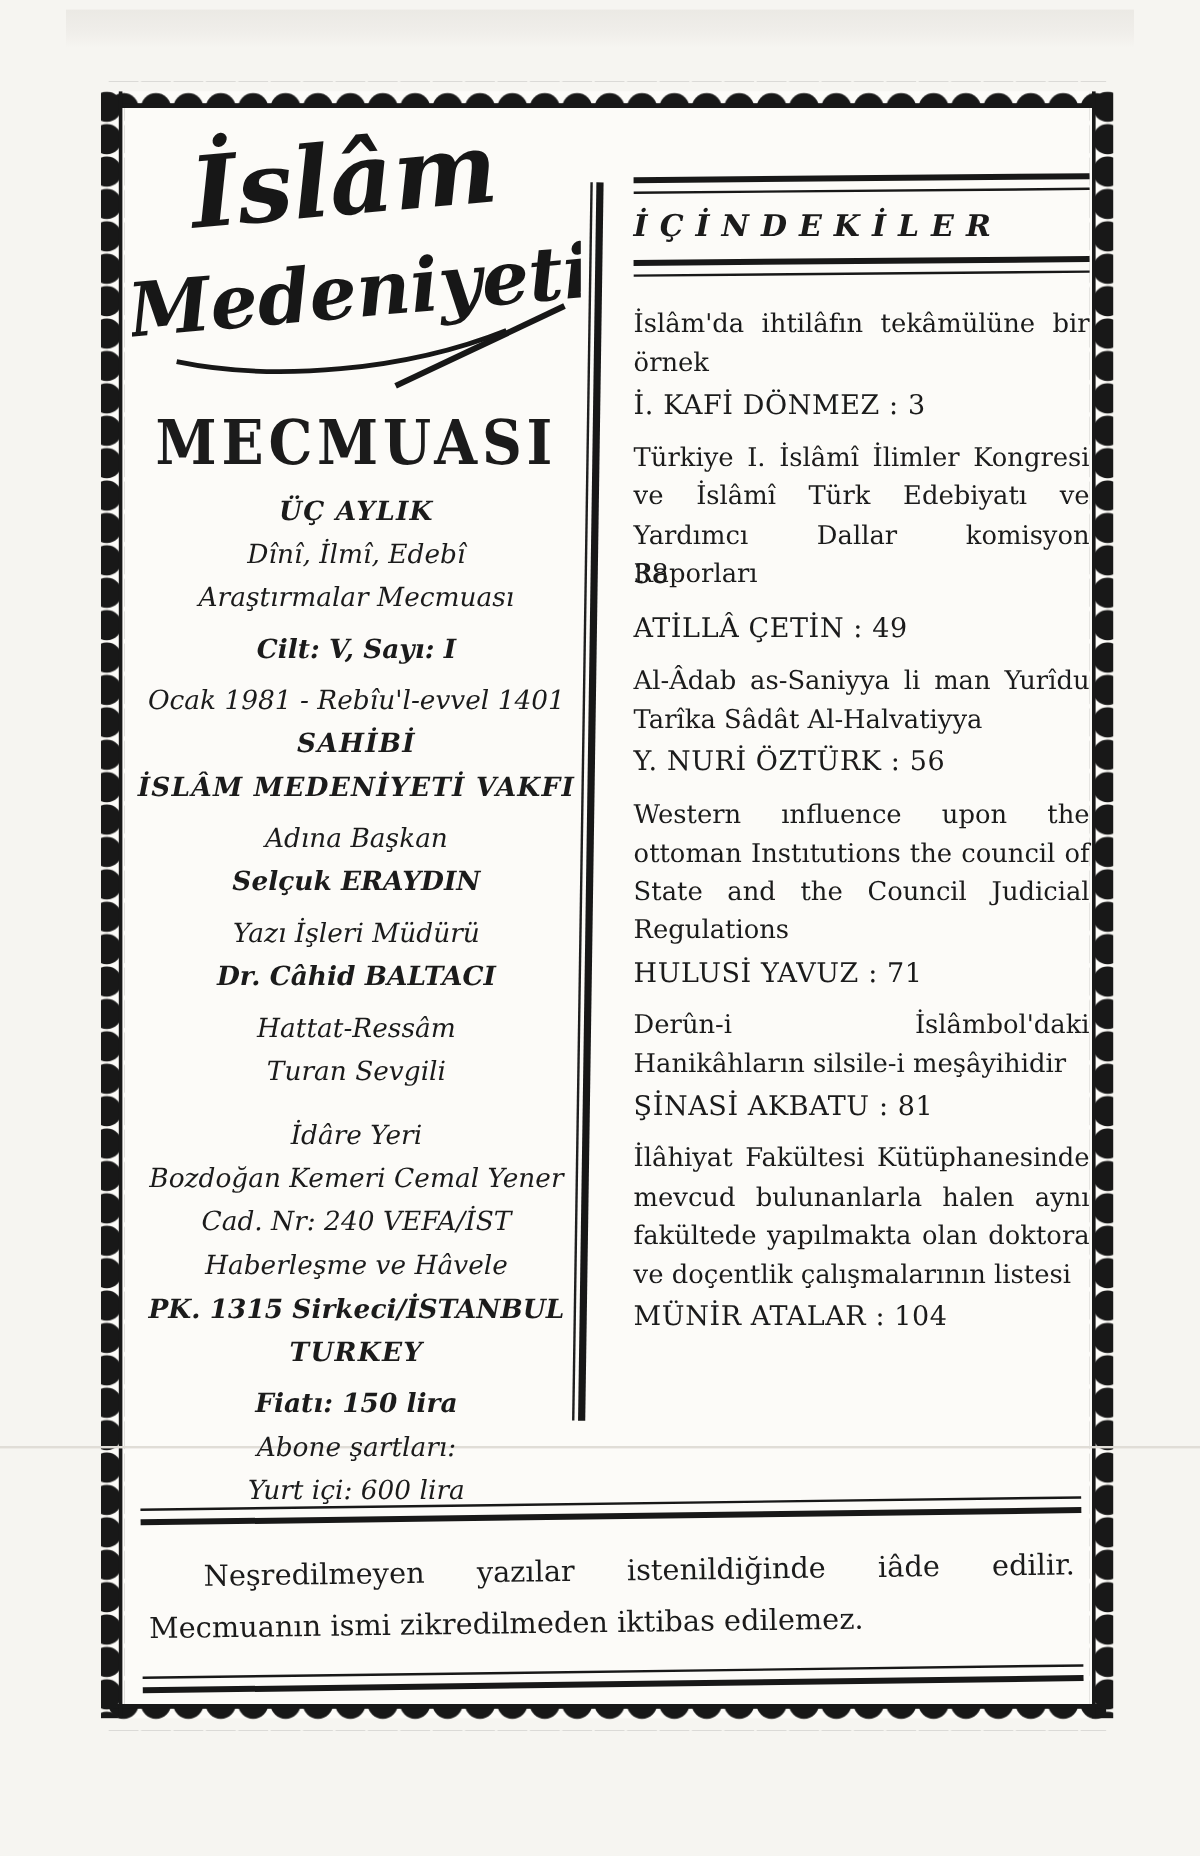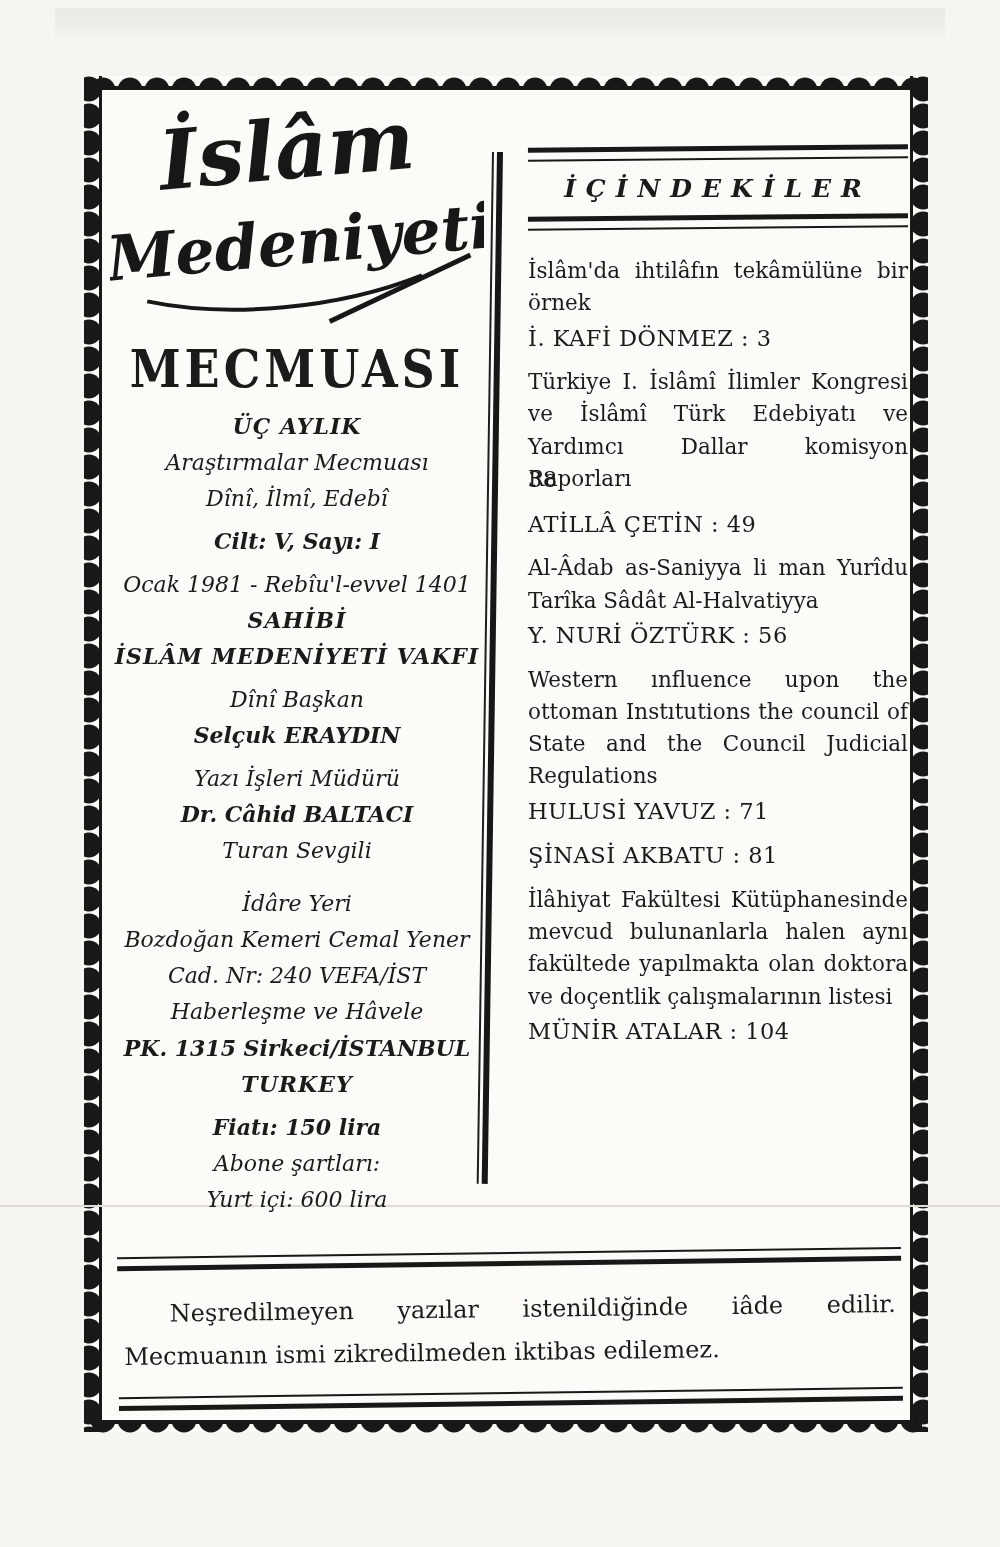--- a/index.html
+++ b/index.html
@@ -57,21 +57,21 @@
   
   .right-col{position:absolute;left:528px;top:146px;width:380px;}
   .rule{
     height:7px;
     border-top:5px solid #181818;
     border-bottom:2px solid #181818;
   }
   .rule-hdr-top{transform:rotate(-0.5deg);}
   .rule-hdr-bot{transform:rotate(-0.5deg);margin-bottom:26px;}
   .icindekiler{
-    margin:14px 0 12px 0;text-align:center;
+    margin:14px 0 12px 0;
     font-size:25px;font-weight:bold;font-style:italic;
     letter-spacing:10px;white-space:nowrap;
   }
   .toc-entry{margin-bottom:12px;}
   .toc-title{
     margin:0;font-size:21.5px;line-height:1.5;text-align:justify;
     text-justify:inter-word;
   }
   .toc-byline{
     margin:2px 4px 0 0;font-size:22.5px;line-height:1.45;
@@ -149,30 +149,31 @@
         <text x="182" y="86" text-anchor="middle" font-family="DejaVu Serif, serif" font-style="italic" font-weight="bold" font-size="82" fill="#171717">İslâm</text>
         <text x="187" y="172" text-anchor="middle" font-family="DejaVu Serif, serif" font-style="italic" font-weight="bold" font-size="62" fill="#171717">Medeniyeti</text>
         <path d="M30,196 C110,220 220,220 306,194" fill="none" stroke="#171717" stroke-width="4"></path>
         <path d="M210,232 L356,178" fill="none" stroke="#171717" stroke-width="5"></path>
       </g>
     </svg>
 
     <h1 class="mecmuasi">MECMUASI</h1>
 
     <p class="m-line m-bold m-caps">ÜÇ AYLIK</p>
+    <p class="m-line">Dînî, İlmî, Edebî</p>
     <p class="m-line">Araştırmalar Mecmuası</p>
-    <p class="m-line">Dînî, İlmî, Edebî</p>
     <p class="m-line m-bold m-gap">Cilt: V, Sayı: I</p>
     <p class="m-line m-gap">Ocak 1981 - Rebîu'l-evvel 1401</p>
     <p class="m-line m-bold m-caps">SAHİBİ</p>
     <p class="m-line m-bold m-caps">İSLÂM MEDENİYETİ VAKFI</p>
-    <p class="m-line m-gap">Dînî Başkan</p>
+    <p class="m-line m-gap">Adına Başkan</p>
     <p class="m-line m-bold">Selçuk ERAYDIN</p>
     <p class="m-line m-gap">Yazı İşleri Müdürü</p>
     <p class="m-line m-bold">Dr. Câhid BALTACI</p>
+    <p class="m-line m-gap">Hattat-Ressâm</p>
     <p class="m-line">Turan Sevgili</p>
     <p class="m-line m-gap-lg">İdâre Yeri</p>
     <p class="m-line">Bozdoğan Kemeri Cemal Yener</p>
     <p class="m-line">Cad. Nr: 240 VEFA/İST</p>
     <p class="m-line">Haberleşme ve Hâvele</p>
     <p class="m-line m-bold">PK. 1315 Sirkeci/İSTANBUL</p>
     <p class="m-line m-bold m-caps">TURKEY</p>
     <p class="m-line m-bold m-gap">Fiatı: 150 lira</p>
     <p class="m-line">Abone şartları:</p>
     <p class="m-line">Yurt içi: 600 lira</p>
@@ -204,20 +205,21 @@
         <p class="toc-title">Al-Âdab as-Saniyya li man Yurîdu Tarîka Sâdât Al-Halvatiyya</p>
         <p class="toc-byline">Y. NURİ ÖZTÜRK : 56</p>
       </div>
 
       <div class="toc-entry">
         <p class="toc-title">Western ınfluence upon the ottoman Instıtutions the council of State and the Council Judicial Regulations</p>
         <p class="toc-byline">HULUSİ YAVUZ : 71</p>
       </div>
 
       <div class="toc-entry">
+        <p class="toc-title">Derûn-i İslâmbol'daki Hanikâhların silsile-i meşâyihidir</p>
         <p class="toc-byline">ŞİNASİ AKBATU : 81</p>
       </div>
 
       <div class="toc-entry">
         <p class="toc-title">İlâhiyat Fakültesi Kütüphanesinde mevcud bulunanlarla halen aynı fakültede yapılmakta olan doktora ve doçentlik çalışmalarının listesi</p>
         <p class="toc-byline">MÜNİR ATALAR : 104</p>
       </div>
 
     </div>
   </div>

